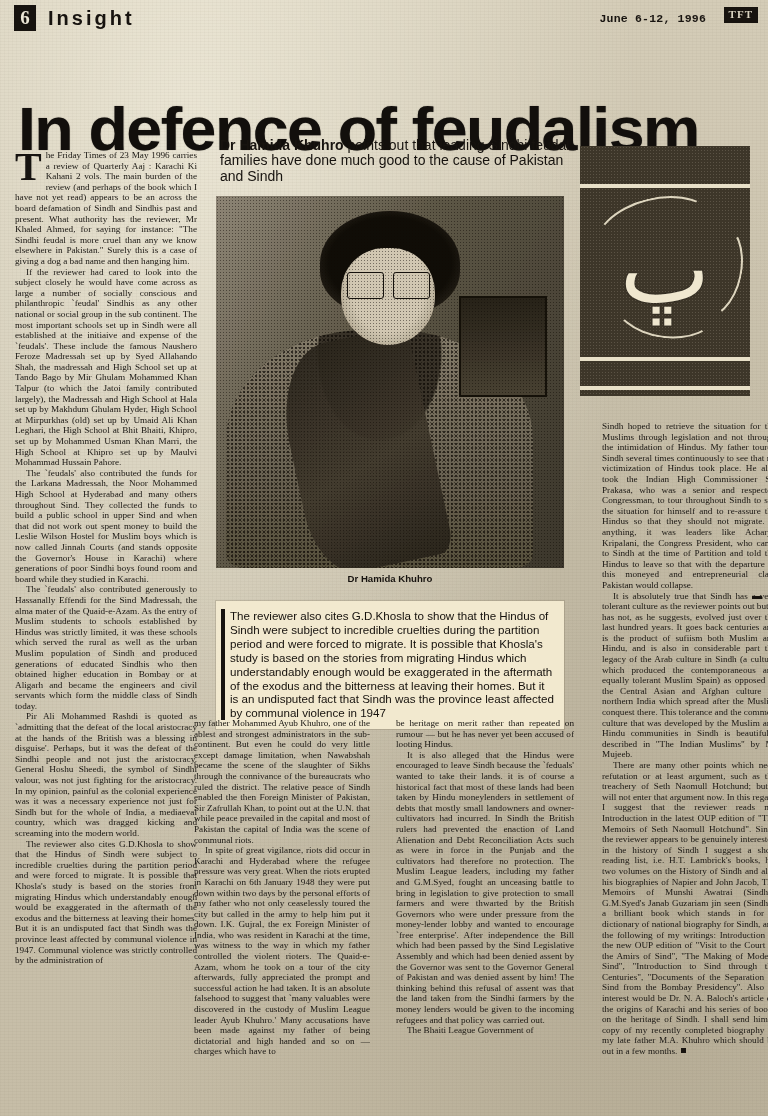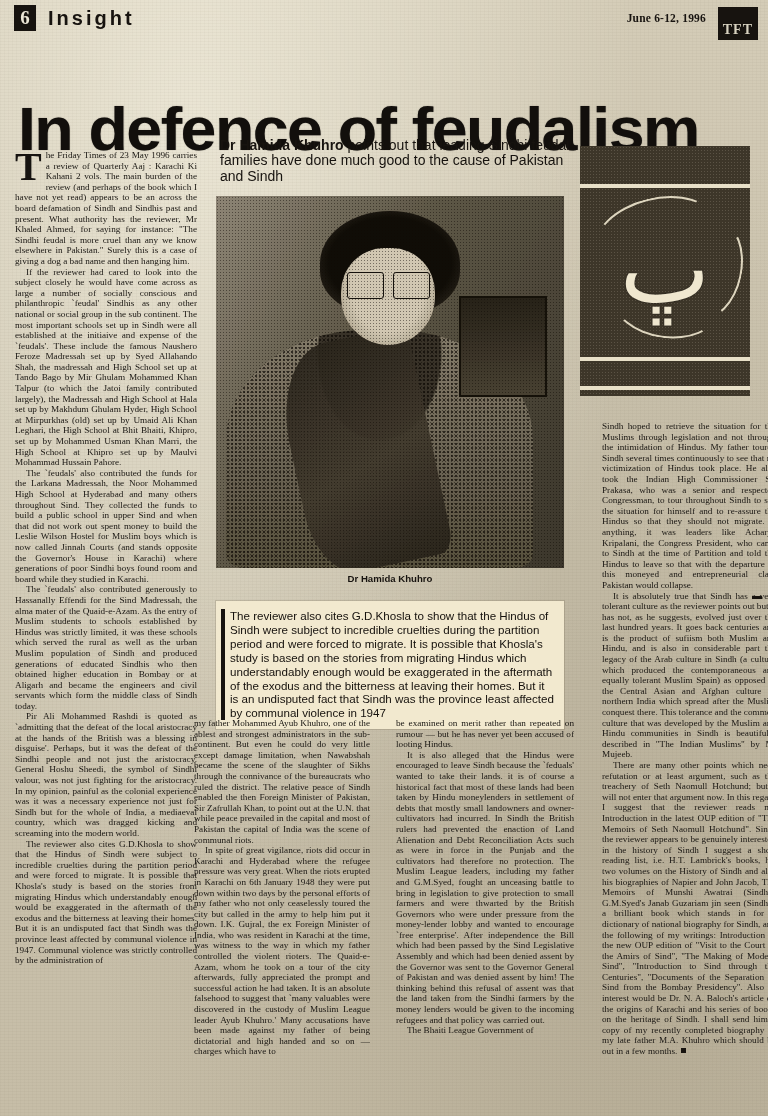--- a/index.html
+++ b/index.html
@@ -34,28 +34,28 @@
     font-family:"Liberation Serif",serif;font-size:19px;font-weight:700;
     text-align:center;line-height:26px;vertical-align:middle;
   }
   .section{
     display:inline-block;margin-left:12px;vertical-align:middle;
     font-family:"Liberation Sans",sans-serif;font-size:20px;font-weight:700;
     letter-spacing:3px;color:#17130f;
   }
   .issuedate{
     position:absolute;right:52px;top:7px;
-    font-family:Liberation Serif, serif;font-weight:700;font-size:11.5px;
+    font-family:Liberation Mono, monospace;font-weight:700;font-size:11.5px;
     letter-spacing:.2px;color:#181410;
   }
   .tft{
     position:absolute;right:0px;top:2px;
     background:#17130f;color:#d8d2c0;
-    font-family:"Liberation Serif",serif;font-weight:700;font-size:14px;
-    letter-spacing:1px;padding:16px 5px 3px 5px;line-height:1;
+    font-family:"Liberation Serif",serif;font-weight:700;font-size:11px;
+    letter-spacing:1px;padding:2px 5px 3px 5px;line-height:1;
   }
 
   
   .headline{
     position:absolute;left:18px;top:58px;width:734px;
     font-family:"Liberation Sans",sans-serif;
     font-weight:700;font-size:62px;line-height:.94;
     letter-spacing:-1.5px;color:#120f0c;
     transform:scaleX(1.04);transform-origin:left top;
     text-shadow:0 0 1px rgba(20,16,12,.55);
@@ -248,21 +248,21 @@
     <p>Pir Ali Mohammed Rashdi is quoted as `admitting that the defeat of the local aristocracy at the hands of the British was a blessing in disguise'. Perhaps, but it was the defeat of the Sindhi people and not just the aristocracy. General Hoshu Sheedi, the symbol of Sindhi valour, was not just fighting for the aristocracy. In my opinion, painful as the colonial experience was it was a necessary experience not just for  Sindh but for the whole of India, a mediaeval country, which was dragged kicking and screaming into the modern world.</p>
     <p>The reviewer also cites G.D.Khosla to show that the Hindus of Sindh were subject to incredible cruelties during the partition period and were forced to migrate. It is possible that Khosla's study is based on the stories from migrating Hindus which understandably enough would be exaggerated in the aftermath of the exodus and the bitterness at leaving their homes. But it is an undisputed fact that Sindh was the province least affected by communal violence in 1947. Communal violence was strictly controlled by the administration of</p>
   </div>
 
   <div class="col" id="col-mid-lower">
     <p class="first">my father Mohammed Ayub Khuhro, one of the ablest and strongest administrators in the sub-continent. But even he could do very little except damage limitation, when Nawabshah became the scene of the slaughter of Sikhs through the connivance of the bureaucrats who ruled the district. The relative peace of Sindh enabled the then Foreign Minister of Pakistan, Sir Zafrullah Khan, to point out at the U.N. that while peace prevailed in the capital and most of Pakistan the capital of India was the scene of communal riots.</p>
     <p>In spite of great vigilance, riots did occur in Karachi and Hyderabad where the refugee pressure was very great. When the riots erupted in Karachi on 6th January 1948 they were put down within two days by the personal efforts of my father who not only ceaselessly toured the city but called in the army to help him put it down. I.K. Gujral, the ex Foreign Minister of India, who was resident in Karachi at the time, was witness to the way in which my father controlled the violent rioters. The Quaid-e-Azam, whom he took on a tour of the city afterwards, fully appreciated the prompt and successful action he had taken. It is an absolute falsehood to suggest that `many valuables were discovered in the custody of Muslim League leader Ayub Khuhro.' Many accusations have been made against my father of being dictatorial and high handed and so on — charges which have to</p>
   </div>
 
   <div class="col" id="col-mid2-lower">
-    <p class="first">be examined on merit rather than repeated on rumour — but he has never yet been accused of looting Hindus.</p>
+    <p class="first">be heritage on merit rather than repeated on rumour — but he has never yet been accused of looting Hindus.</p>
     <p>It is also alleged that the Hindus were encouraged to leave Sindh because the `feduals' wanted to take their lands. it is of course a historical fact that most of these lands had been taken by Hindu moneylenders in settlement of debts that mostly small landowners and owner-cultivators had incurred. In Sindh the British rulers had prevented the enaction of Land Alienation and Debt Reconciliation Acts such as were in force in the Punjab and the cultivators had therefore no protection. The Muslim League leaders, including my father and G.M.Syed, fought an unceasing battle to bring in legislation to give protection to small farmers and were thwarted by the British Governors who were under pressure from the money-lender lobby and wanted to encourage `free enterprise'. After independence the Bill which had been passed by the Sind Legislative Assembly and which had been denied assent by the Governor was sent to the Governor General of Pakistan and was denied assent by him! The thinking behind this refusal of assent was that the land taken from the Sindhi farmers by the money lenders would be given to the incoming refugees and that policy was carried out.</p>
     <p>The Bhaiti League Government of</p>
   </div>
 
   <div class="col" id="col-right">
     <p class="first">Sindh hoped to retrieve the situation for the Muslims through legislation and not through the intimidation of Hindus. My father toured Sindh several times continuously to see that no victimization of Hindus took place. He also took the Indian High Commissioner Sri Prakasa, who was a senior and respected Congressman, to tour throughout Sindh to see the situation for himself and to re-assure the Hindus so that they should not migrate. If anything, it was leaders like Acharya Kripalani, the Congress President, who came to Sindh at the time of Partition and told the Hindus to leave so that with the departure of this moneyed and entrepreneurial class Pakistan would collapse.</p>
     <p>It is absolutely true that Sindh has a very tolerant culture as the reviewer points out but it has not, as he suggests, evolved just over the last hundred years. It goes back centuries and is the product of sufiism both Muslim and Hindu, and is also in considerable part the legacy of the Arab culture in Sindh (a culture which produced the contemporaneous and equally tolerant Muslim Spain) as opposed to the Central Asian and Afghan culture of northern India which spread after the Muslim conquest there. This tolerance and the common culture that was developed by the Muslim and Hindu communities in Sindh is beautifully described in "The Indian Muslims" by M. Mujeeb.</p>
     <p><span>There are many other points which need refutation or at least argument, such as the treachery of Seth Naomull Hotchund; but I will not enter that argument now. In this regard I suggest that the reviewer reads my Introduction in the latest OUP edition of "The Memoirs of Seth Naomull Hotchund". Since the reviewer appears to be genuinely interested in the history of Sindh I suggest a short reading list, i.e. H.T. Lambrick's books, his two volumes on the History of Sindh and also his biographies of Napier and John Jacob, The Memoirs of Munshi Awatrai (Sindhi), G.M.Syed's Janab Guzariam jin seen (Sindhi), a brilliant book which stands in for a dictionary of national biography for Sindh, and the following of my writings: Introduction to the new OUP edition of "Visit to the Court of the Amirs of Sind", "The Making of Modern Sind", "Introduction to Sind through the Centuries", "Documents of the Separation of Sind from the Bombay Presidency". Also of interest would be Dr. N. A. Baloch's article on the origins of Karachi and his series of books on the heritage of Sindh. I shall send him a copy of my recently completed biography of my late father M.A. Khuhro which should be out in a few months.</span><span class="endmark"></span></p>
   </div>
 

